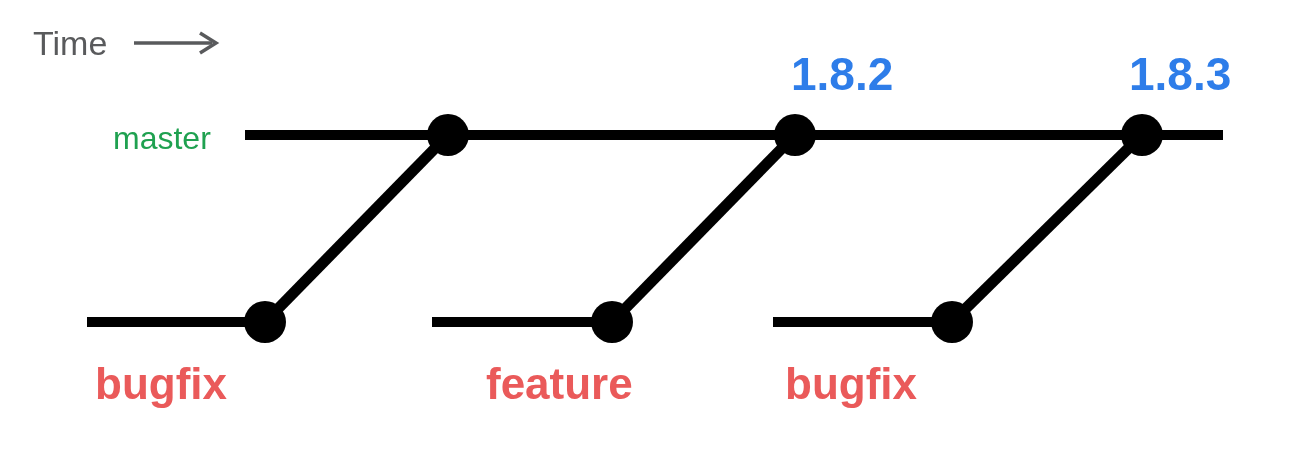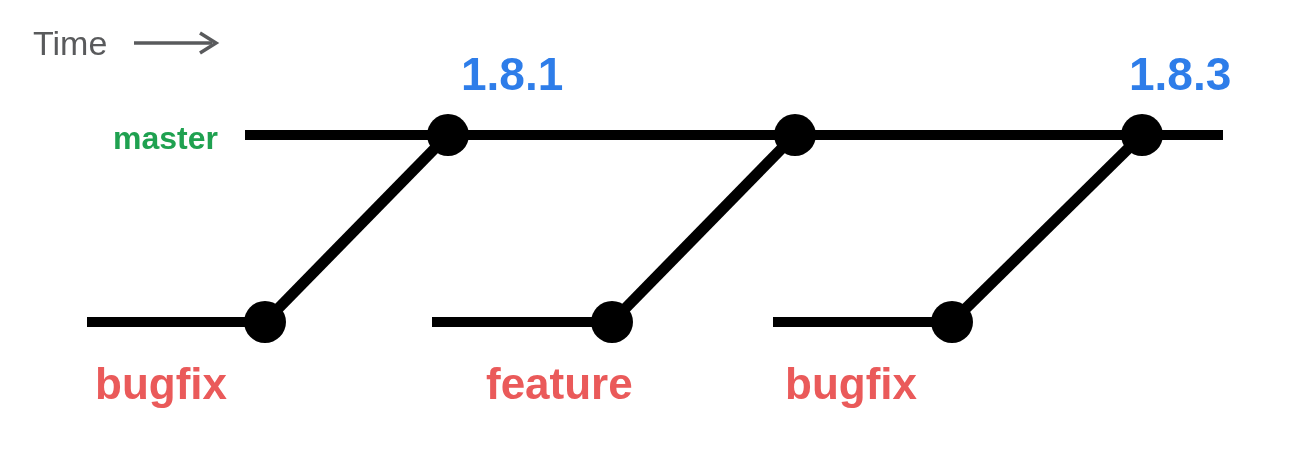--- a/index.html
+++ b/index.html
@@ -13,21 +13,21 @@
   }
   .canvas svg { position: absolute; left: 0; top: 0; }
   .label { position: absolute; line-height: 1; white-space: nowrap; }
   .time-label {
     left: 33px; top: 26px;
     font-size: 34px; font-weight: 400;
     color: var(--time-gray, #595a5c);
   }
   .master-label {
     left: 113px; top: 122px;
-    font-size: 32px; font-weight: 700;
+    font-size: 32px; font-weight: 400;
     color: var(--master-green, #1fa150);
   }
   .release-tag {
     top: 51px;
     font-size: 46px; font-weight: 700;
     color: var(--release-blue, #2e7de9);
   }
   .release-1 { left: 461px; }
   .release-2 { left: 791px; }
   .release-3 { left: 1129px; }
@@ -72,20 +72,20 @@
 
     <circle class="commit-dot" cx="265" cy="322" r="21"></circle>
     <circle class="commit-dot" cx="612" cy="322" r="21"></circle>
     <circle class="commit-dot" cx="952" cy="322" r="21"></circle>
   </svg>
 
   <div class="label time-label">Time</div>
 
   <div class="label master-label">master</div>
 
-  <div class="label release-tag release-1">1.8.1</div>
+  <div class="label release-tag release-2">1.8.2</div>
   <div class="label release-tag release-3">1.8.3</div>
 
   <div class="label branch-label branch-1">bugfix</div>
   <div class="label branch-label branch-2">feature</div>
   <div class="label branch-label branch-3">bugfix</div>
 
 </div>
 
 </body></html>

